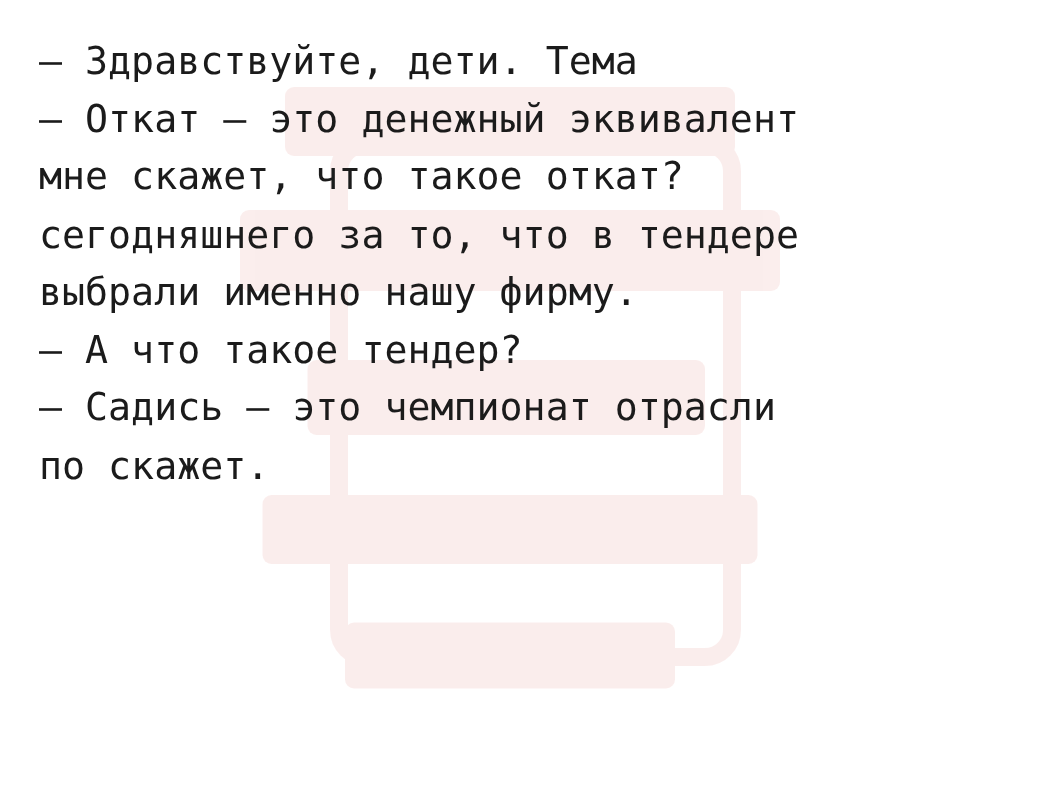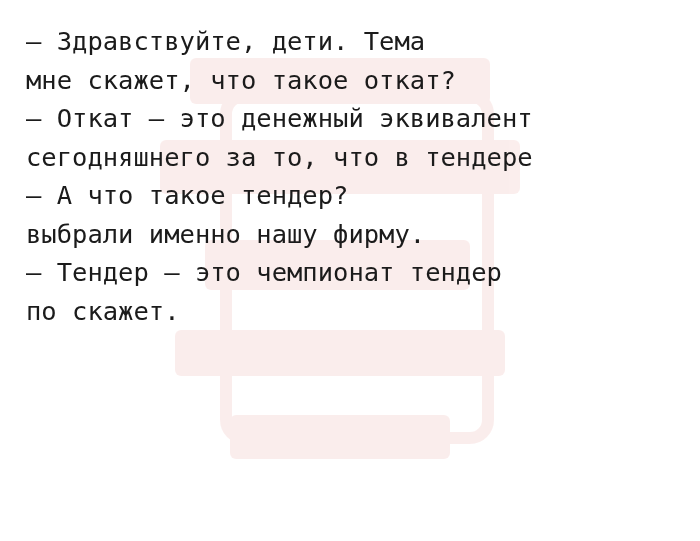--- a/index.html
+++ b/index.html
@@ -73,22 +73,22 @@
     <div class="wm-block wm-b1"></div>
     <div class="wm-block wm-b2"></div>
     <div class="wm-block wm-b3"></div>
     <div class="wm-block wm-b4"></div>
     <div class="wm-block wm-b5"></div>
     <div class="wm-ring"></div>
   </div>
 
   <div id="joke-text">
     <span class="line">— Здравствуйте, дети. Тема</span>
+    <span class="line">— Откат — это денежный эквивалент</span>
     <span class="line">мне скажет, что такое откат?</span>
-    <span class="line">— Откат — это денежный эквивалент</span>
     <span class="line">сегодняшнего за то, что в тендере</span>
+    <span class="line">выбрали именно нашу фирму.</span>
     <span class="line">— А что такое тендер?</span>
-    <span class="line">выбрали именно нашу фирму.</span>
-    <span class="line">— Тендер — это чемпионат тендер</span>
+    <span class="line">— Садись — это чемпионат отрасли</span>
     <span class="line">по скажет.</span>
   </div>
 
 </div>
 
 </body></html>

